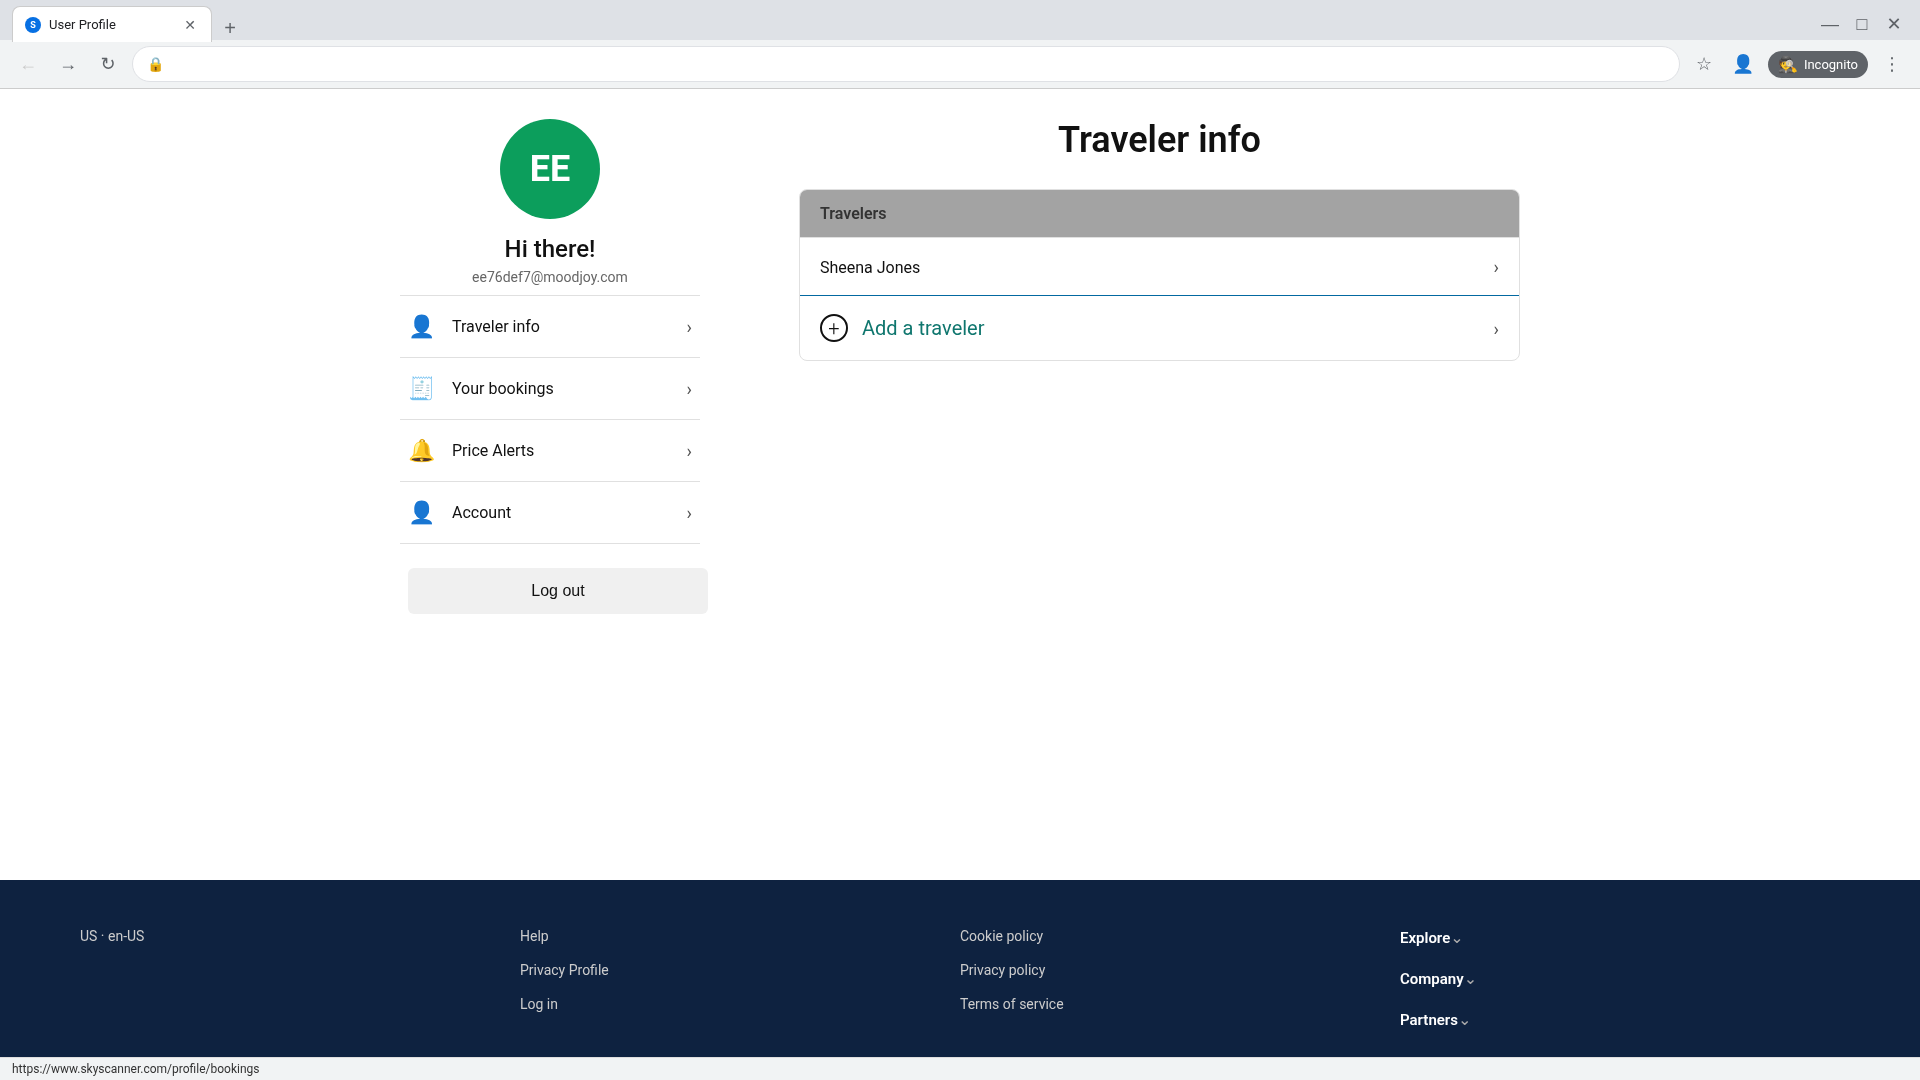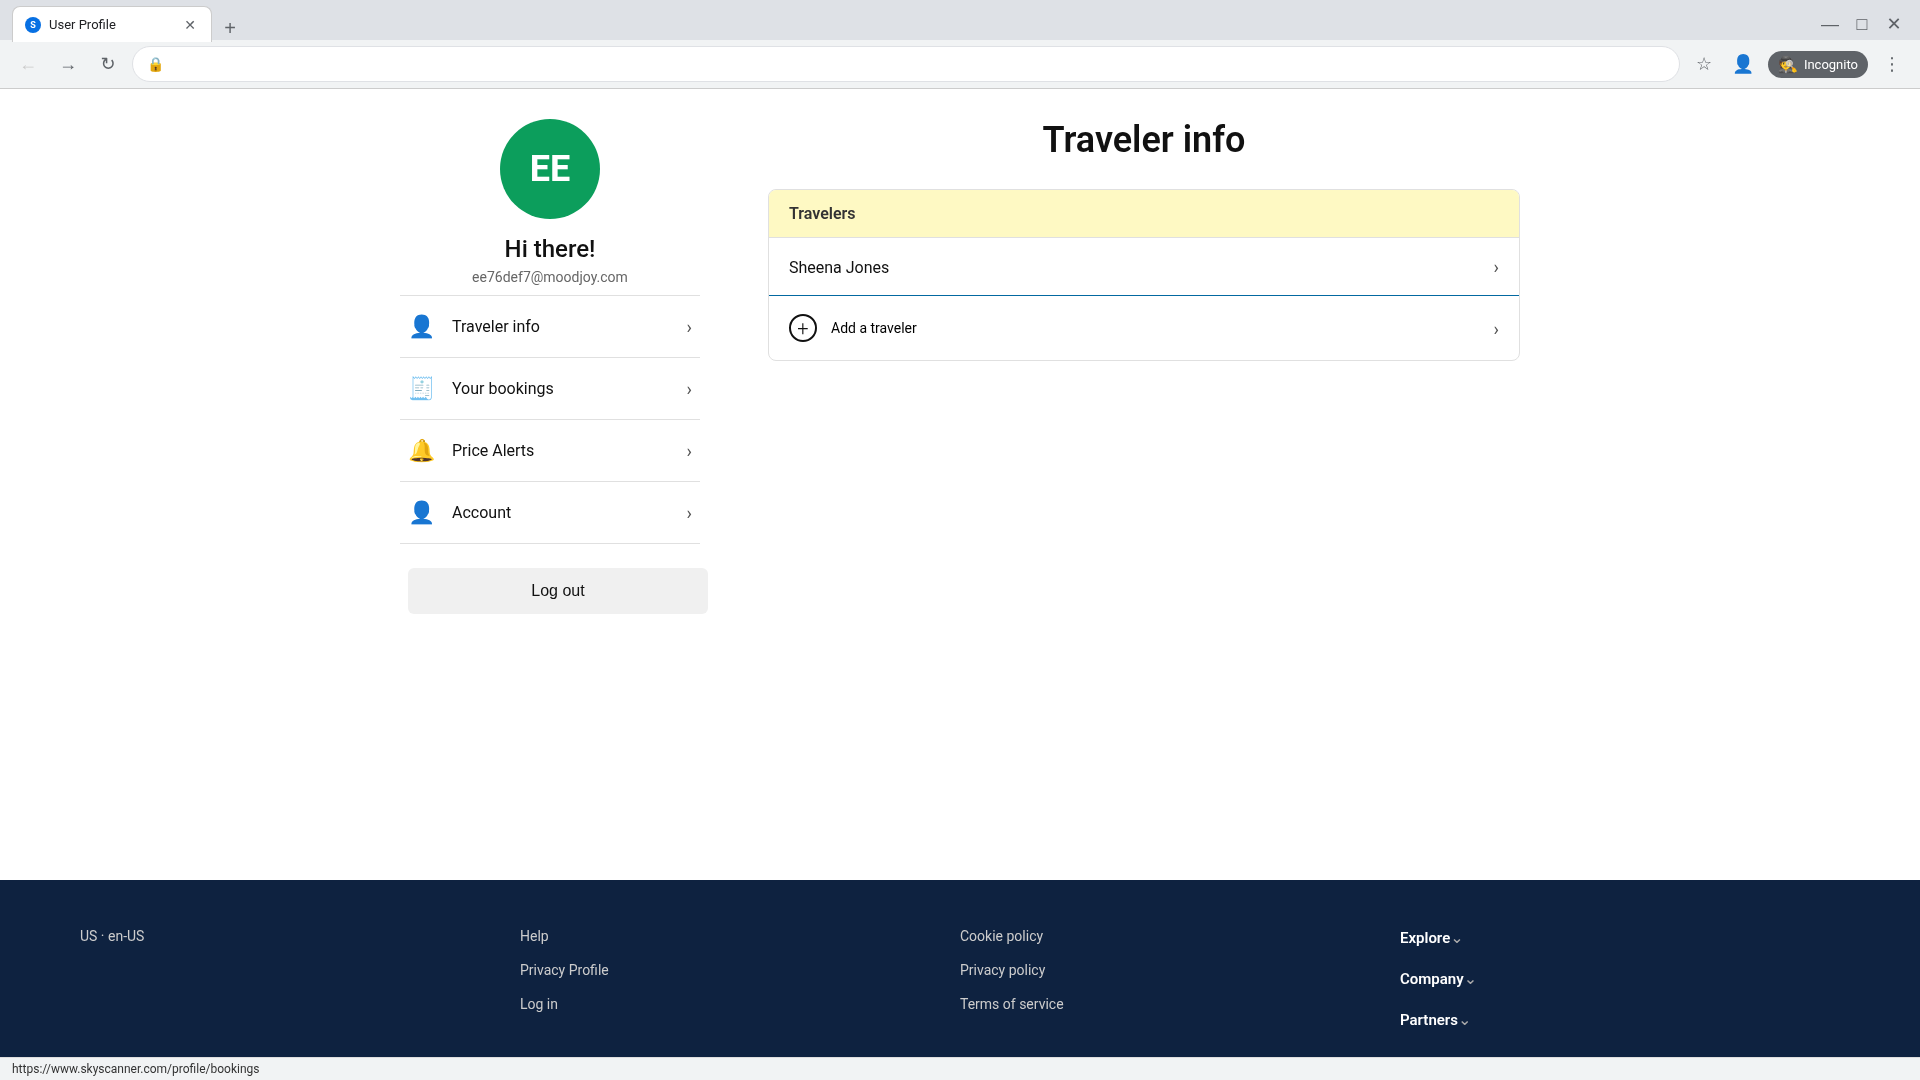--- a/index.html
+++ b/index.html
@@ -175,21 +175,21 @@
       min-height: calc(1080px - 88px);
     }
 
     .main-area {
       display: flex;
       flex: 1;
       max-width: 1200px;
       margin: 0 auto;
       width: 100%;
       padding: 30px 40px;
-      gap: 68px;
+      gap: 99px;
     }
 
     
     .sidebar {
       width: 300px;
       flex-shrink: 0;
       display: flex;
       flex-direction: column;
       align-items: center;
     }
@@ -285,21 +285,21 @@
     }
 
     .travelers-section {
       background: #fff;
       border: 1px solid #e0e0e0;
       border-radius: 8px;
       overflow: hidden;
     }
 
     .travelers-header {
-      background: #fef9c3;
+      background: #a3a3a3;
       padding: 14px 20px;
       font-size: 16px;
       font-weight: 600;
       color: #333;
       border-bottom: 1px solid #e0e0e0;
     }
 
     .traveler-item {
       display: flex;
       align-items: flex-end;
@@ -334,22 +334,22 @@
       border-radius: 50%;
       display: flex;
       align-items: center;
       justify-content: center;
       font-size: 20px;
       font-weight: 300;
       color: #111;
     }
 
     .add-traveler-label {
-      font-size: 14px;
-      color: #000000;
+      font-size: 20px;
+      color: #0f766e;
       flex: 1;
     }
 
     .add-traveler-chevron {
       font-size: 18px;
       color: #555;
     }
 
     
     .footer {

